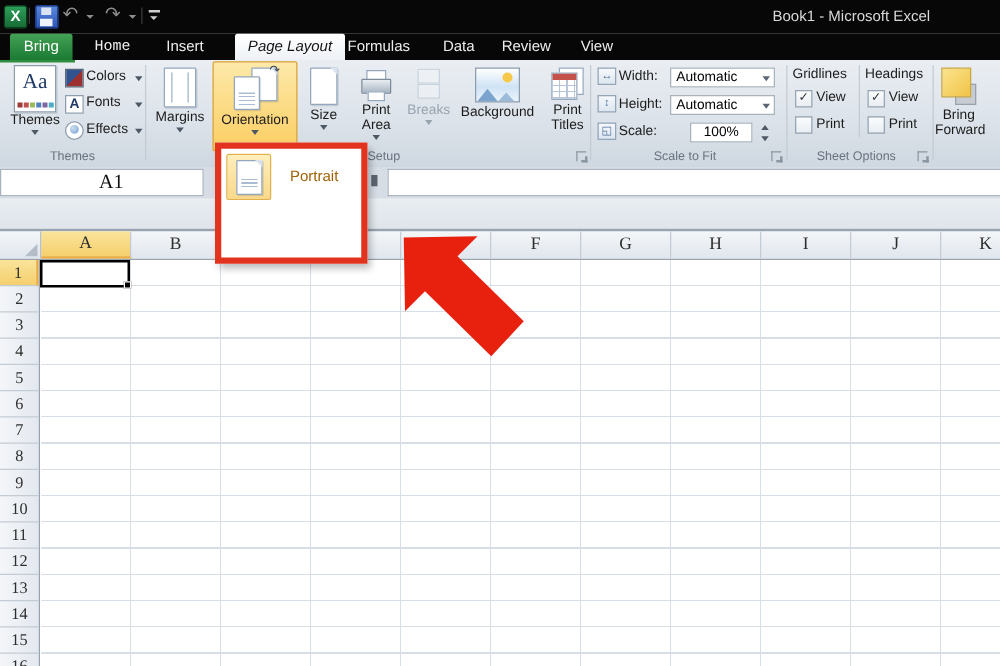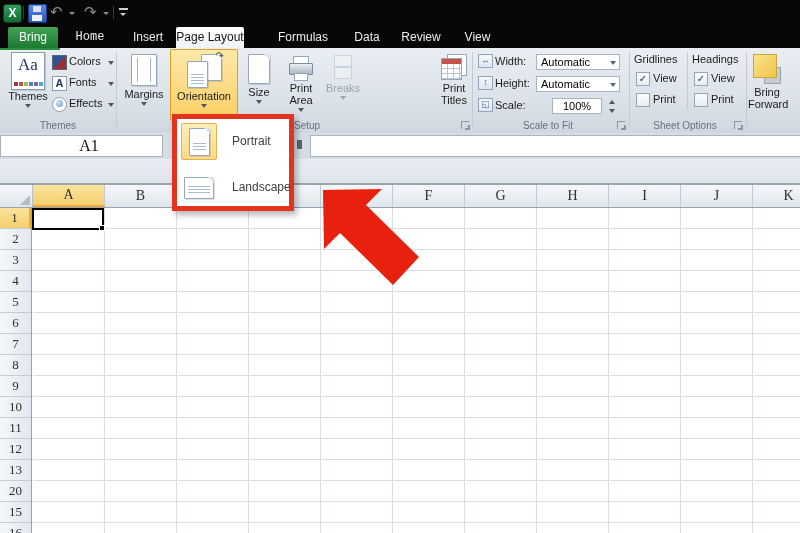--- a/index.html
+++ b/index.html
@@ -25,22 +25,22 @@
   #qat-custom .qat-caret{left:1px;top:5px;border-top-color:#cfcfcf;}
   #win-title{position:absolute;left:618px;top:6px;font-size:12px;color:#d8d8d8;white-space:nowrap;}
 
   
   #tabrow{position:absolute;left:0;top:27px;width:800px;height:21px;background:#070707;}
   .tab{position:absolute;top:0;height:21px;line-height:21px;text-align:center;font-size:12px;
        color:#ededed;cursor:default;}
   #tab-file{left:8px;width:50px;color:#fff;border-radius:2px 2px 0 0;
     background:linear-gradient(#43a254,#1b7a33);}
   #tab-home{left:62px;width:56px;font-family:Liberation Mono, monospace;} #tab-insert{left:124px;width:48px;}
-  #tab-pagelayout{left:176px;width:68px;color:#151515;border-radius:2px 2px 0 0;
-    background:linear-gradient(#ffffff,#eef2f6);}
+  #tab-pagelayout{left:188px;width:88px;color:#151515;border-radius:2px 2px 0 0;
+    background:linear-gradient(#ffffff,#eef2f6);font-style:italic;}
   #tab-formulas{left:272px;width:62px;} #tab-data{left:344px;width:46px;}
   #tab-review{left:396px;width:50px;} #tab-view{left:455px;width:45px;}
 
   
   #ribbon{position:absolute;left:0;top:48px;width:800px;height:85px;
     background:linear-gradient(#eaeef3,#dbe2e9 60%,#cfd7e0);border-bottom:1px solid #a8b2bd;}
   #file-accent{position:absolute;left:0;top:0;width:60px;height:2px;background:#2f8d3f;}
   .rib-div{position:absolute;top:4px;height:112px;max-height:76px;width:1px;background:#c2cad3;}
   .grp{position:absolute;bottom:1px;height:13px;line-height:13px;font-size:10px;color:#67737f;
        text-align:center;white-space:nowrap;}
@@ -190,21 +190,21 @@
   #sel-a1::after{content:"";position:absolute;right:-3px;bottom:-3px;width:4px;height:4px;
      background:#000;border:1px solid #fff;}
 
   
   #orient-menu{position:absolute;left:172px;top:114px;width:112px;height:87px;background:#fff;
      border:5px solid #e2331f;z-index:10;box-shadow:3px 4px 6px rgba(0,0,0,.28);}
   .mi{position:absolute;left:3px;width:106px;height:40px;cursor:default;}
   #mi-portrait{top:3px;} #mi-landscape{top:49px;}
   .mi-iconbox{position:absolute;left:1px;top:1px;width:34px;height:35px;border-radius:2px;}
   .mi-iconbox.hl{background:linear-gradient(#fdeebc,#fbd98a);border:1px solid #e3b24c;}
-  .mi-label{position:absolute;left:52px;top:12px;font-size:12px;color:#404040;white-space:nowrap;}
+  .mi-label{position:absolute;left:52px;top:12px;font-size:12px;color:#a16207;white-space:nowrap;}
   #pg-portrait{position:absolute;left:7px;top:4px;width:19px;height:26px;}
   #pg-portrait .lines{height:9px;}
   #pg-landscape{position:absolute;left:3px;top:8px;width:28px;height:20px;}
   #pg-landscape .lines{height:9px;}
 
   
   #arrow-svg{position:absolute;left:0;top:0;z-index:20;pointer-events:none;}
 </style>
 </head>
 <body>
@@ -220,20 +220,21 @@
     </div>
     <div id="undo-btn" class="qat-glyph">↶</div>
     <div class="qat-caret" style="left:69px"></div>
     <div id="redo-btn" class="qat-glyph">↷</div>
     <div class="qat-caret" style="left:103px"></div>
     <div class="qat-sep" style="left:113px"></div>
     <div id="qat-custom">
       <div class="bar"></div>
       <div class="qat-caret"></div>
     </div>
+    <div id="win-title">Book1 - Microsoft Excel</div>
   </div>
 
   <div id="tabrow">
     <div class="tab" id="tab-file">Bring</div>
     <div class="tab" id="tab-home">Home</div>
     <div class="tab" id="tab-insert">Insert</div>
     <div class="tab" id="tab-pagelayout">Page Layout</div>
     <div class="tab" id="tab-formulas">Formulas</div>
     <div class="tab" id="tab-data">Data</div>
     <div class="tab" id="tab-review">Review</div>
@@ -315,20 +316,28 @@
       <div class="blabel">Area</div>
       <div class="caret"></div>
     </div>
     <div class="big" id="btn-breaks">
       <div class="icon" id="ic-breaks">
         <div class="b1"></div>
           <div class="b2"></div>
       </div>
       <div class="blabel dis">Breaks</div>
       <div class="caret" style="border-top-color:#9aa4ae"></div>
+    </div>
+    <div class="big" id="btn-background">
+      <div class="icon" id="ic-bg">
+        <div class="sun"></div>
+          <div class="mt1"></div>
+          <div class="mt2"></div>
+      </div>
+      <div class="blabel">Background</div>
     </div>
     <div class="big" id="btn-printtitles">
       <div class="icon" id="ic-titles">
         <div class="back"></div>
         <div class="front">
             <div class="hdr"></div>
             <div class="g"></div>
           </div>
       </div>
       <div class="blabel">Print</div>
@@ -416,46 +425,37 @@
     <div class="rh">4</div>
     <div class="rh">5</div>
     <div class="rh">6</div>
     <div class="rh">7</div>
     <div class="rh">8</div>
     <div class="rh">9</div>
     <div class="rh">10</div>
     <div class="rh">11</div>
     <div class="rh">12</div>
     <div class="rh">13</div>
-    <div class="rh">20</div>
+    <div class="rh">14</div>
     <div class="rh">15</div>
     <div class="rh">16</div>
   </div>
 
   <div id="grid"></div>
   <div id="sel-a1"></div>
 
   <div id="orient-menu">
     <div class="mi" id="mi-portrait">
       <div class="mi-iconbox hl">
         <div class="page" id="pg-portrait">
           <div class="fold"></div>
             <div class="lines"></div>
         </div>
       </div>
       <div class="mi-label">Portrait</div>
     </div>
-    <div class="mi" id="mi-landscape">
-      <div class="mi-iconbox">
-        <div class="page" id="pg-landscape">
-          <div class="fold"></div>
-            <div class="lines"></div>
-        </div>
-      </div>
-      <div class="mi-label">Landscape</div>
-    </div>
   </div>
 
   <svg id="arrow-svg" width="800" height="533" viewBox="0 0 800 533">
     <polygon points="323,190 382,189 366,205 419,257 393,285 340,233 324,249" fill="#e8210f"></polygon>
   </svg>
 
 </div>
 
 </body></html>

